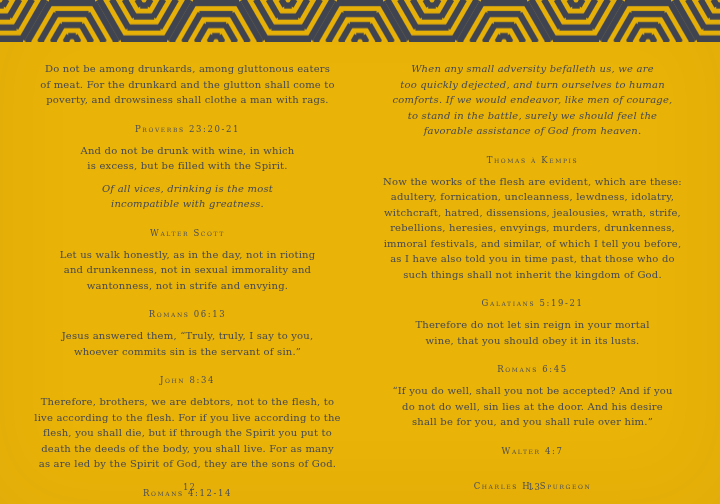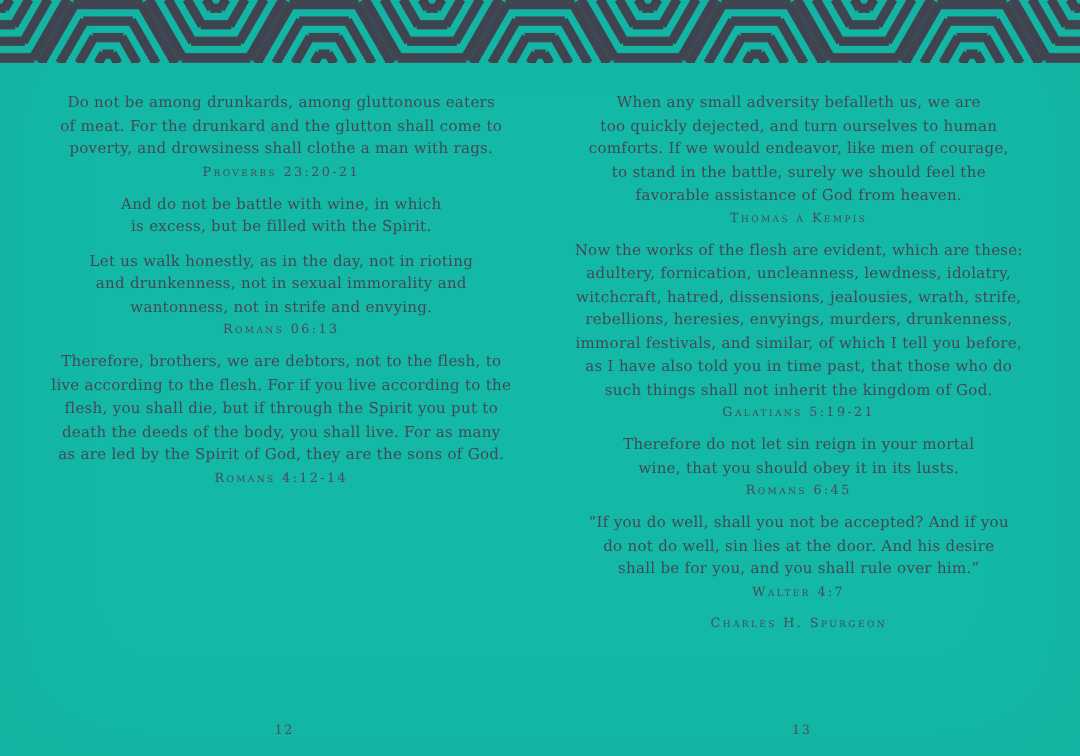--- a/index.html
+++ b/index.html
@@ -3,21 +3,21 @@
 <meta charset="utf-8">
 <style>
   * { margin: 0; padding: 0; box-sizing: border-box; }
   html, body { background: #ffffff; }
   body { font-family: "DejaVu Serif", "Liberation Serif", serif; }
 
   .spread {
     position: relative;
     width: 720px;
     height: 504px;
-    background: #14b8a6;
+    background: #eab308;
     overflow: hidden;
     box-shadow: inset 0 0 90px rgba(40,44,55,0.05);
   }
 
   .pattern-band {
     position: absolute;
     top: 0; left: 0;
     width: 720px; height: 42px;
     display: block;
   }
@@ -50,29 +50,29 @@
   }
 
   .quote blockquote {
     font-size: 10px;
     line-height: 15.5px;
     color: #434954;
     white-space: pre-line;
     letter-spacing: 0.2px;
   }
 
-  .quote.italic blockquote { }
+  .quote.italic blockquote { font-style: italic; }
 
   .quote figcaption {
     font-variant: small-caps;
     font-size: 8.5px;
     line-height: 14px;
     letter-spacing: 1.6px;
     color: #474d58;
-    margin-top: 0;
+    margin-top: 14px;
   }
 
   .page-number {
     position: absolute;
     bottom: 12px;
     left: 4px; right: 0;
     text-align: center;
     font-size: 8.5px;
     color: #4a505b;
     letter-spacing: 1px;
@@ -117,28 +117,38 @@
     <section class="page">
       <div class="quotes">
 
       <figure class="quote">
             <blockquote>Do not be among drunkards, among gluttonous eaters
 of meat. For the drunkard and the glutton shall come to
 poverty, and drowsiness shall clothe a man with rags.</blockquote>
             <figcaption>Proverbs 23:20-21</figcaption>
           </figure>
           <figure class="quote">
-            <blockquote>And do not be battle with wine, in which
+            <blockquote>And do not be drunk with wine, in which
 is excess, but be filled with the Spirit.</blockquote>
+          </figure>
+          <figure class="quote italic">
+            <blockquote>Of all vices, drinking is the most
+incompatible with greatness.</blockquote>
+            <figcaption>Walter Scott</figcaption>
           </figure>
           <figure class="quote">
             <blockquote>Let us walk honestly, as in the day, not in rioting
 and drunkenness, not in sexual immorality and
 wantonness, not in strife and envying.</blockquote>
             <figcaption>Romans 06:13</figcaption>
+          </figure>
+          <figure class="quote">
+            <blockquote>Jesus answered them, “Truly, truly, I say to you,
+whoever commits sin is the servant of sin.”</blockquote>
+            <figcaption>John 8:34</figcaption>
           </figure>
           <figure class="quote">
             <blockquote>Therefore, brothers, we are debtors, not to the flesh, to
 live according to the flesh. For if you live according to the
 flesh, you shall die, but if through the Spirit you put to
 death the deeds of the body, you shall live. For as many
 as are led by the Spirit of God, they are the sons of God.</blockquote>
             <figcaption>Romans 4:12-14</figcaption>
           </figure>
         </div>

